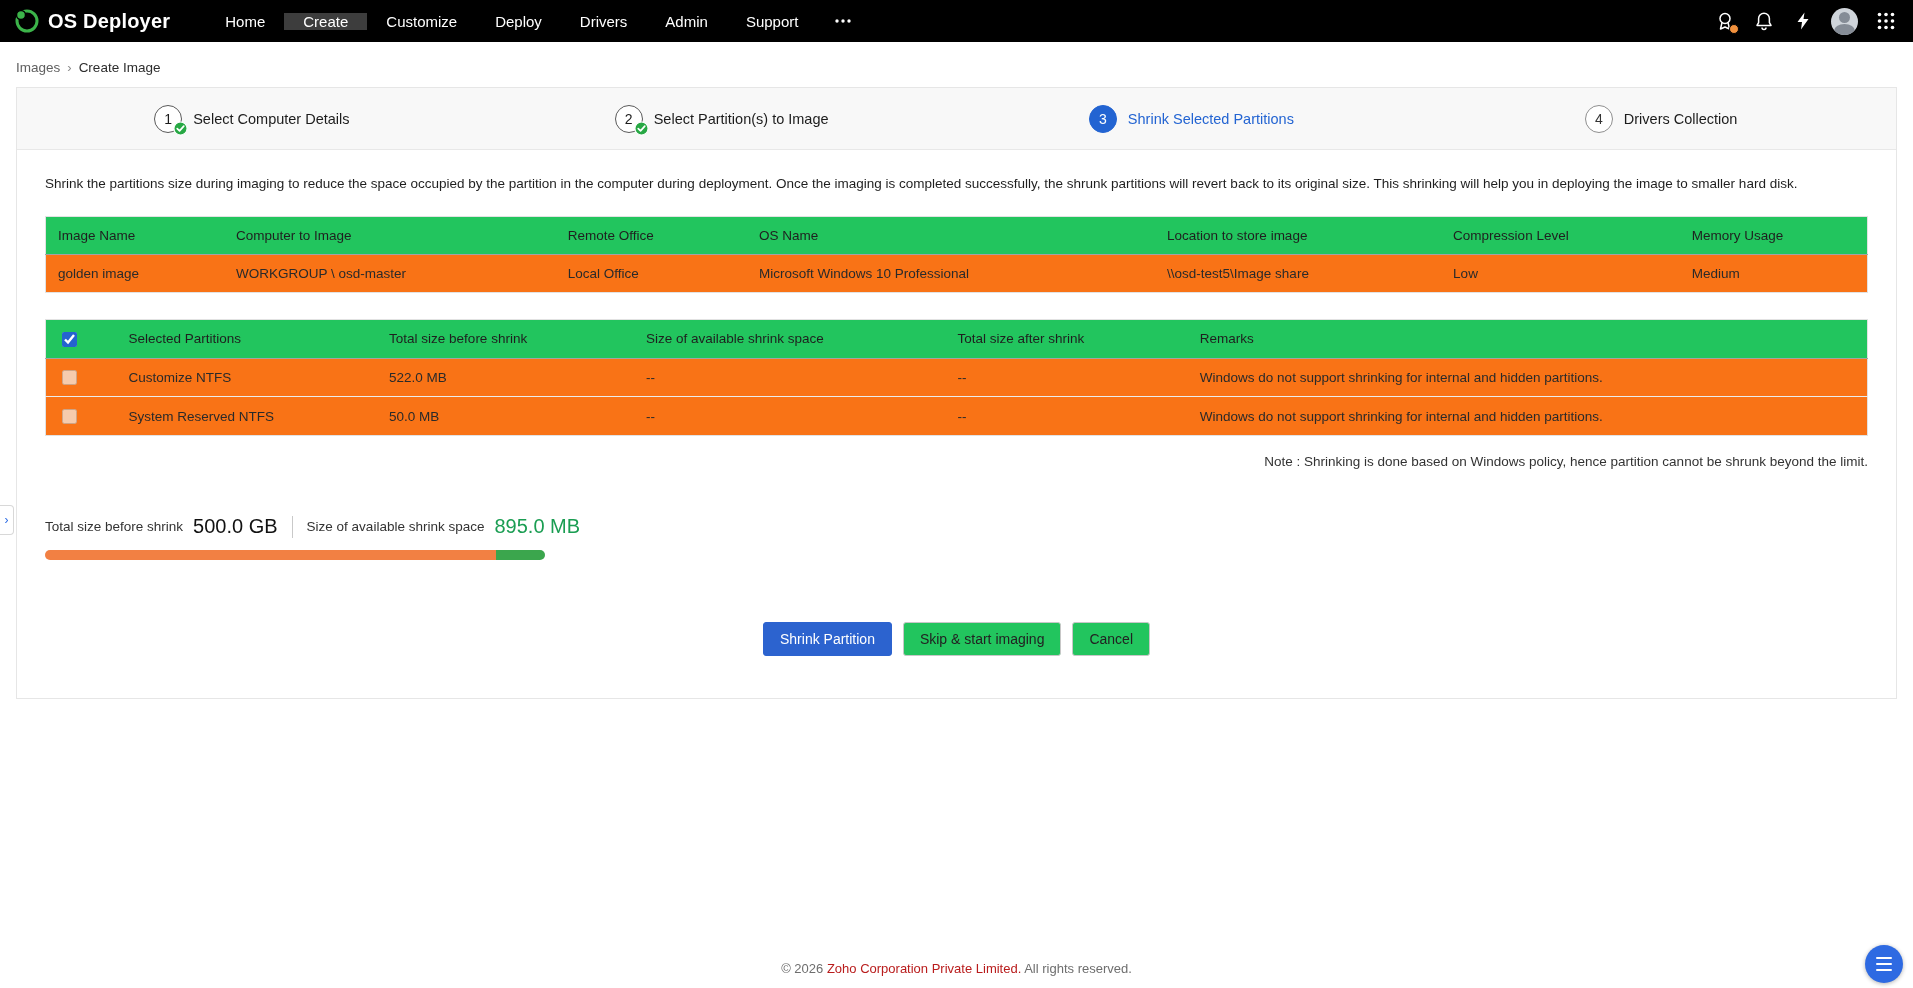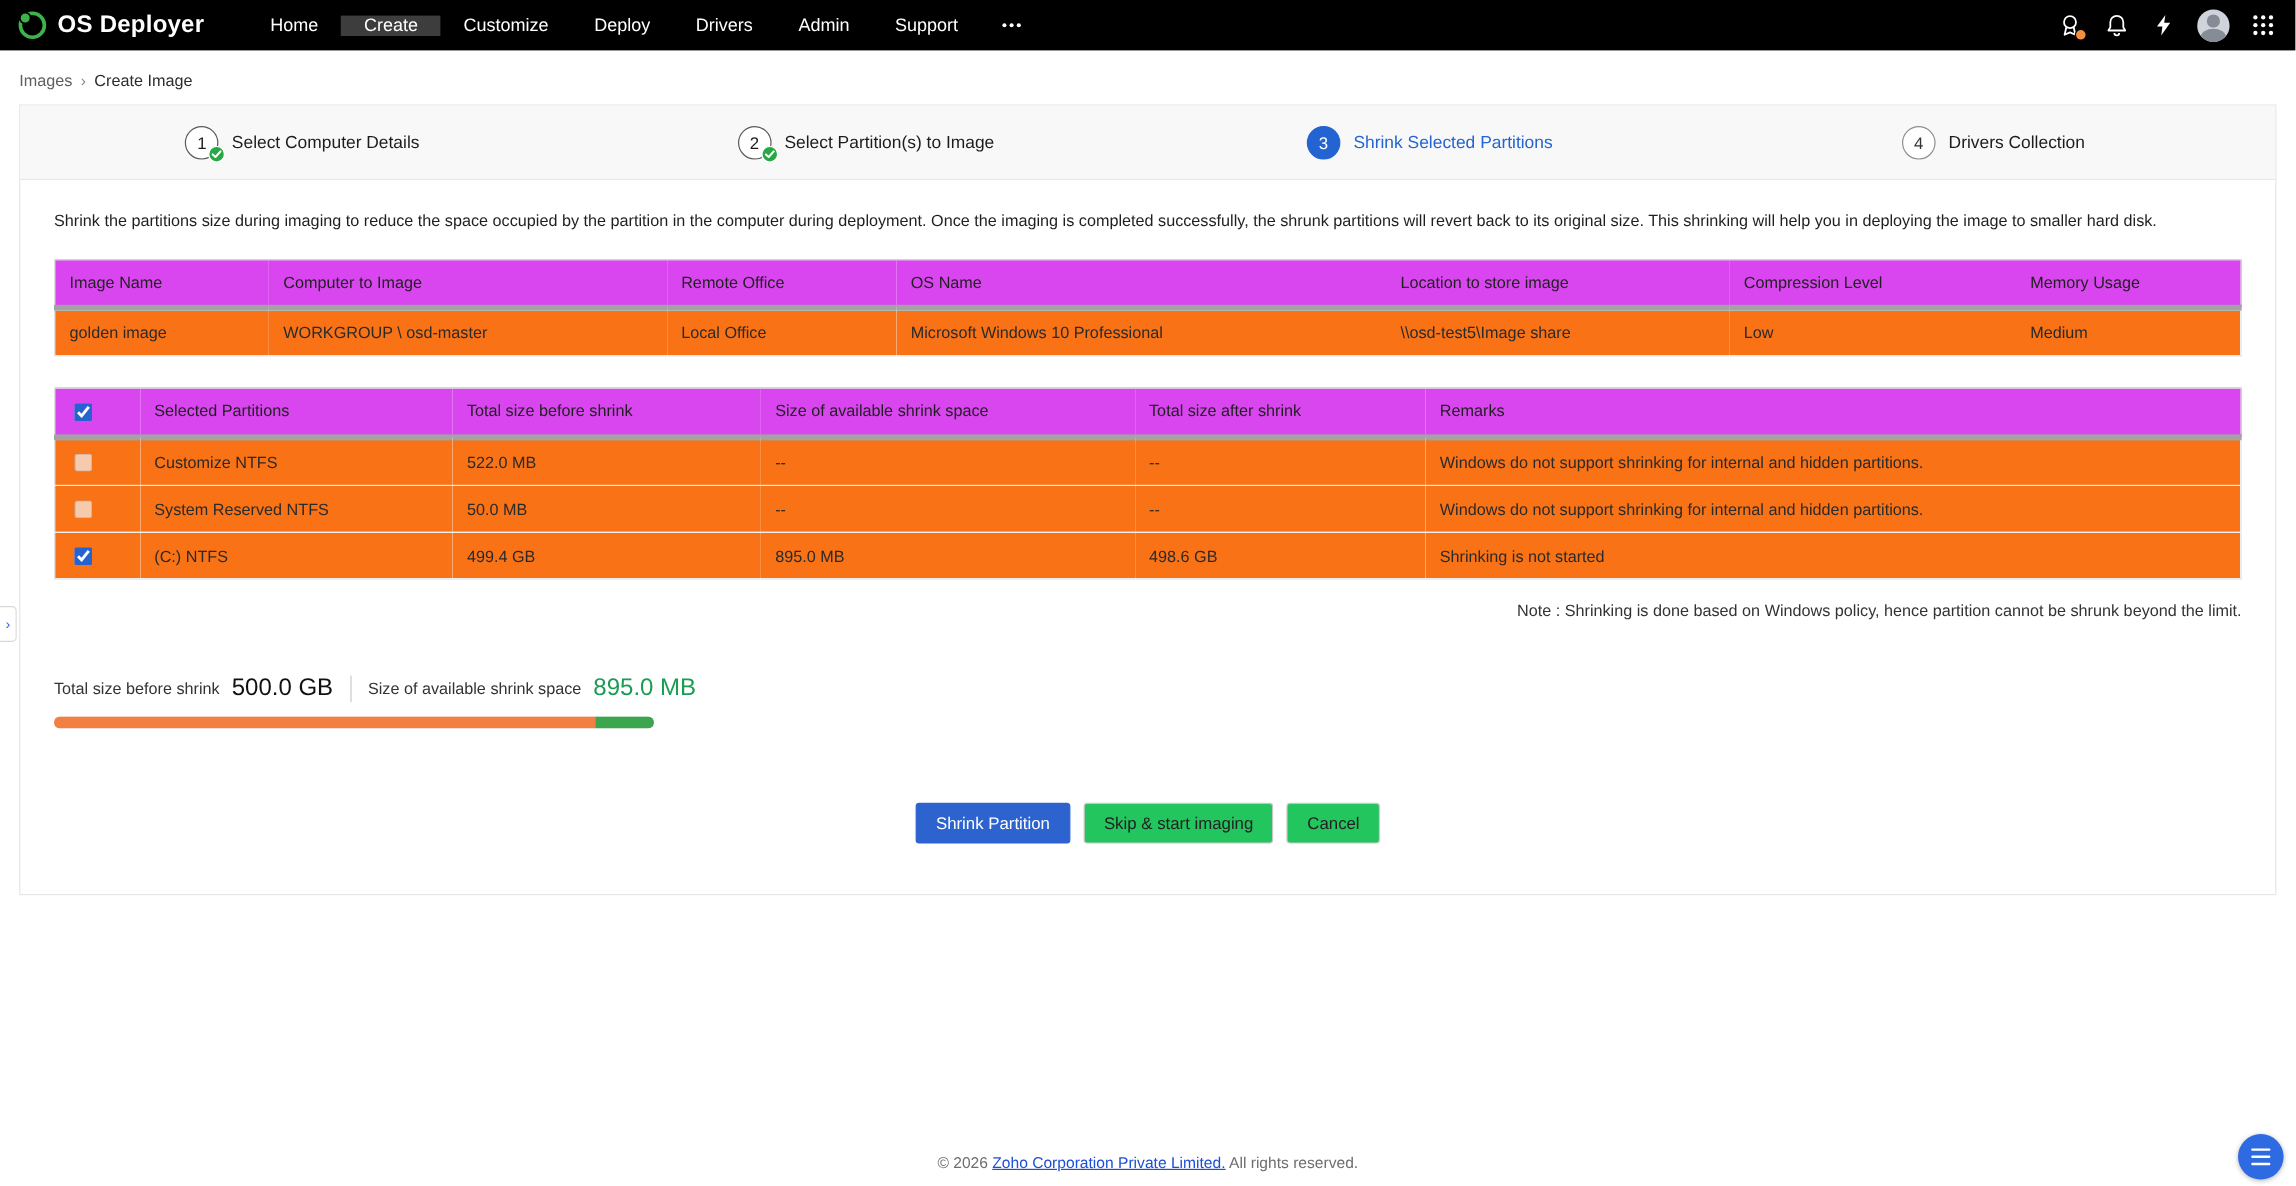--- a/index.html
+++ b/index.html
@@ -59,21 +59,21 @@
   .step-label { font-size: 14.5px; color: #1c1c1c; }
   .step.active .step-label { color: #2364d2; }
   .check-badge { position: absolute; right: -7px; bottom: -4px; width: 15px; height: 15px; }
 
   
   .shrink-desc { padding: 24px 28px 18px 28px; font-size: 13.5px; color: #1f1f1f; line-height: 1.45; }
 
   
   table { border-collapse: collapse; width: calc(100% - 56px); margin: 4px 28px 0 28px; font-size: 13.5px; table-layout: fixed; }
   table { border: 1px solid #e2e2e2; }
-  th { background: #d946ef; text-align: left; font-weight: normal; color: #1f1f1f; padding: 11px 12px; border-bottom: 5px solid #a3a3a3; }
+  th { background: #22c55e; text-align: left; font-weight: normal; color: #1f1f1f; padding: 11px 12px; border-bottom: 1px solid #a3a3a3; }
   td { padding: 11px 12px; color: #2a2a2a; border-bottom: 1px solid #ececec; background: #f97316; overflow: hidden; white-space: nowrap; text-overflow: ellipsis; }
   tr:last-child td { border-bottom: none; }
   .partition-table { margin-top: 26px; padding-left: 13px; }
   .chk-cell { width: 58px; padding-left: 16px; }
   input[type="checkbox"] { width: 15px; height: 15px; accent-color: #2563d0; cursor: pointer; vertical-align: middle; }
   input[type="checkbox"]:disabled { cursor: default; }
 
   
   .note { margin: 18px 28px 0 28px; font-size: 13.5px; color: #333; text-align: right; }
 
@@ -88,21 +88,21 @@
   .bar-available { height: 100%; background: #3ba64d; }
 
   
   .actions { display: flex; justify-content: center; gap: 11px; margin: 62px 0 42px 0; }
   .btn { font-family: "Liberation Sans", sans-serif; font-size: 14px; border-radius: 3px; padding: 8px 16px; cursor: pointer; }
   .btn-primary { background: #2c63cf; border: 1px solid #2c63cf; color: #fff; }
   .btn-secondary { background: #22c55e; border: 1px solid #c7c7c7; color: #222; }
 
   
   .footer { position: absolute; bottom: 12px; left: 0; width: 100%; text-align: center; font-size: 13px; color: #6e6e6e; }
-  .footer a { color: #1d4ed8; text-decoration: underline; cursor: pointer; }
+  .footer a { color: #b91c1c; cursor: pointer; }
 
   
   .fab {
     position: absolute; right: 10px; bottom: 5px; width: 38px; height: 38px; border-radius: 50%;
     background: #2e6ae2; display: flex; flex-direction: column; gap: 4px;
     align-items: center; justify-content: center; cursor: pointer; box-shadow: 0 1px 4px rgba(0,0,0,.3);
   }
   .fab span { display: block; width: 16px; height: 2px; background: #fff; border-radius: 1px; }
 
   
@@ -286,28 +286,20 @@
         <td>Windows do not support shrinking for internal and hidden partitions.</td>
       </tr>
       <tr>
         <td class="chk-cell"><input type="checkbox" disabled="" style=""></td>
         <td>System Reserved NTFS</td>
         <td>50.0 MB</td>
         <td>--</td>
         <td>--</td>
         <td>Windows do not support shrinking for internal and hidden partitions.</td>
       </tr>
-      <tr>
-        <td class="chk-cell"><input type="checkbox" checked="" style=""></td>
-        <td>(C:) NTFS</td>
-        <td>499.4 GB</td>
-        <td>895.0 MB</td>
-        <td>498.6 GB</td>
-        <td>Shrinking is not started</td>
-      </tr>
     </tbody>
   </table>
 
   <p class="note">Note : Shrinking is done based on Windows policy, hence partition cannot be shrunk beyond the limit.</p>
 
   <div class="summary-row">
     <span class="summary-label">Total size before shrink</span>
     <span class="summary-value">500.0 GB</span>
     <span class="summary-divider"></span>
     <span class="summary-label">Size of available shrink space</span>

